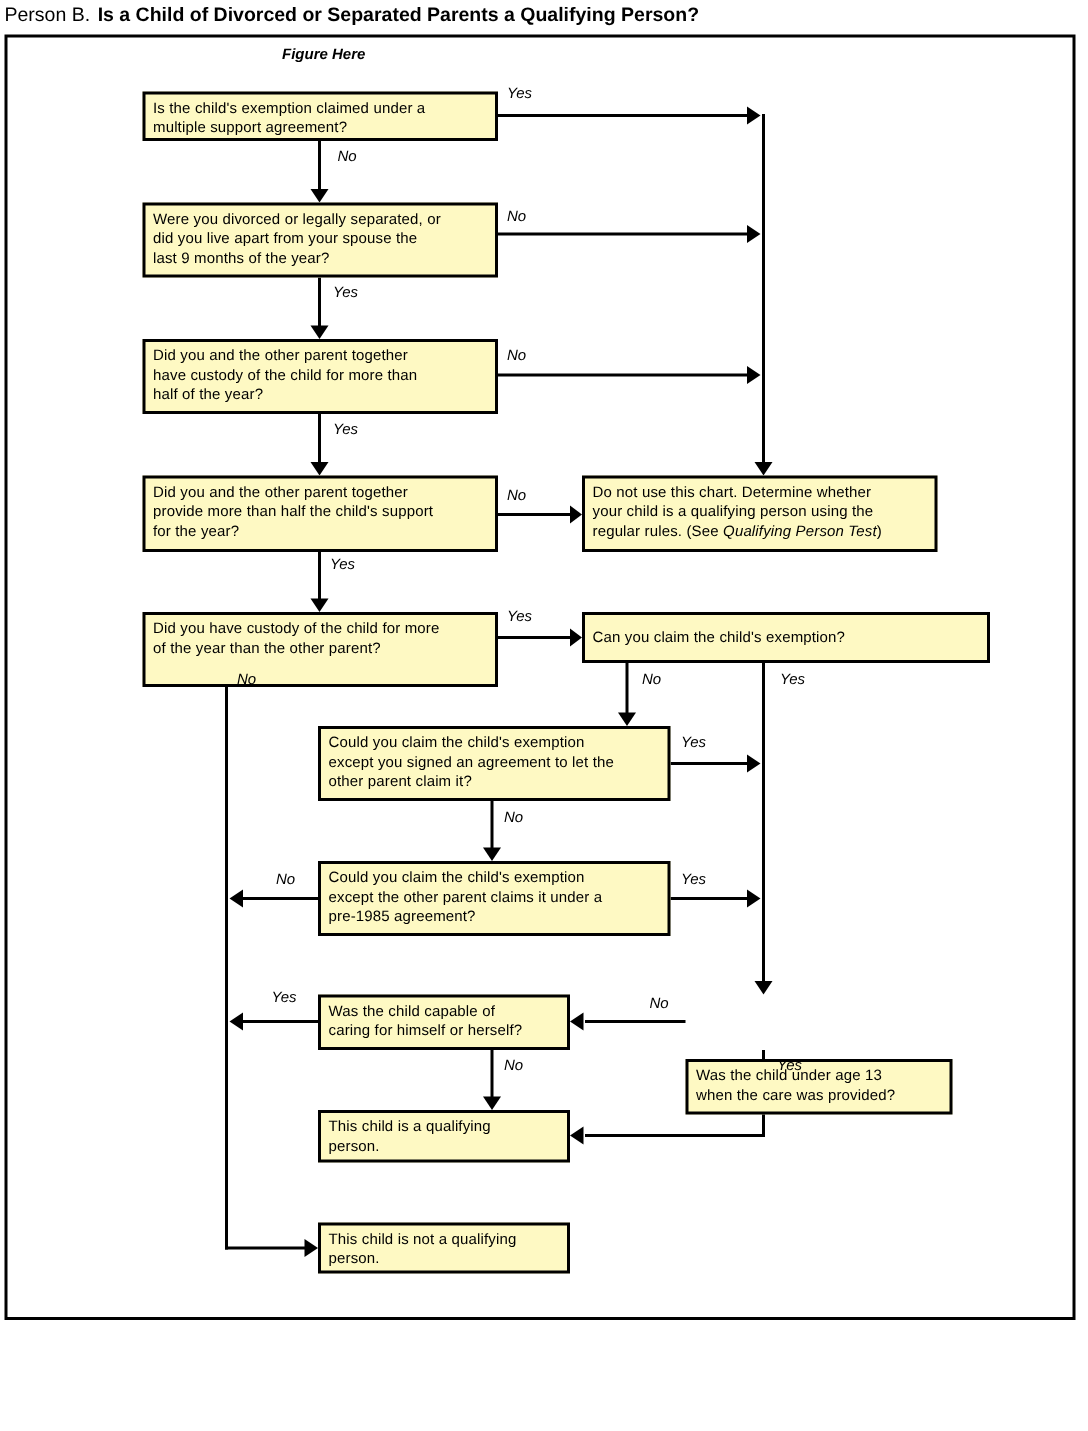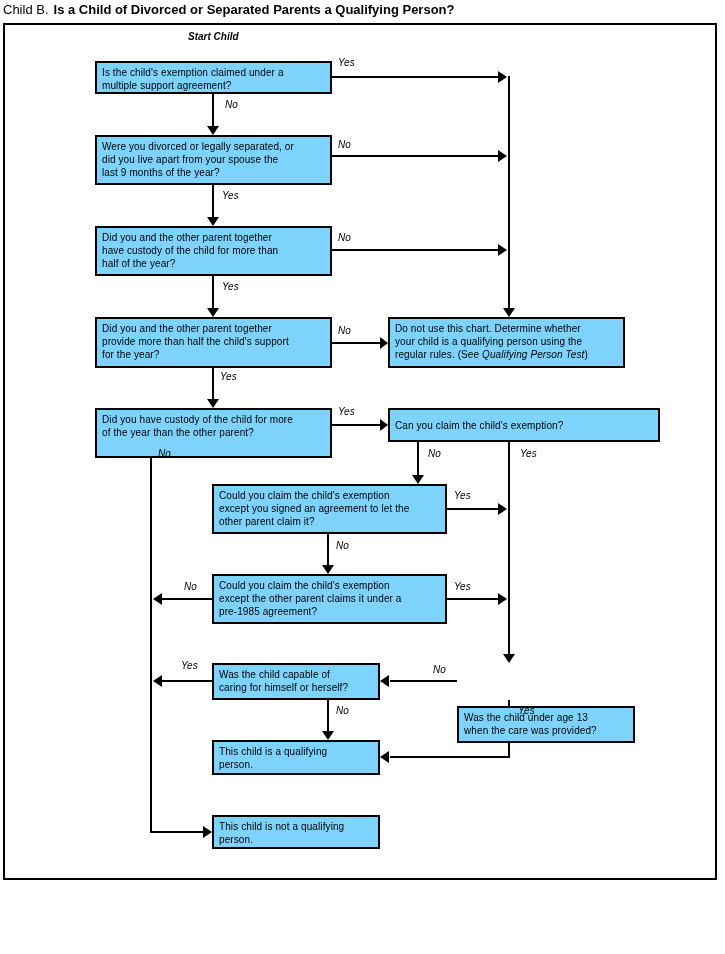--- a/index.html
+++ b/index.html
@@ -3,38 +3,38 @@
 <meta charset="utf-8">
 <style>
   html,body { margin:0; padding:0; background:#fff; }
   body { width:725px; height:954px; font-family:"Liberation Sans", sans-serif; color:#000; }
   .stage { position:relative; width:725px; height:954px; background:#fff; overflow:hidden; }
   .figure-title { position:absolute; left:3px; top:2px; font-size:13px; white-space:nowrap; }
   .figure-title .prefix { font-weight:normal; }
   .figure-title .main { font-weight:bold; margin-left:5px; }
   .frame { position:absolute; left:3px; top:23px; width:714px; height:857px; border:2px solid #000; box-sizing:border-box; background:#fff; }
   .start { position:absolute; left:188px; top:31px; font-size:10px; font-weight:bold; font-style:italic; }
-  .box { position:absolute; box-sizing:border-box; border:2px solid #000; background:#7dd3fc;
+  .box { position:absolute; box-sizing:border-box; border:2px solid #000; background:#fef9c3;
          font-size:10px; line-height:13px; padding:3px 5px 12px 5px; white-space:pre; letter-spacing:0.1px; }
   .lbl { position:absolute; font-size:10px; font-style:italic; white-space:nowrap; }
   .it { font-style:italic;margin-top:13px; }
   svg.wires { position:absolute; left:0; top:0; pointer-events:none; }
   svg.wires line { stroke:#000; stroke-width:2; }
   svg.wires polygon { fill:#000; stroke:none; }
 </style>
 </head>
 <body>
 
 <div class="stage">
 
-  <div class="figure-title"><span class="prefix">Child B.</span><span class="main">Is a Child of Divorced or Separated Parents a Qualifying Person?</span></div>
+  <div class="figure-title"><span class="prefix">Person B.</span><span class="main">Is a Child of Divorced or Separated Parents a Qualifying Person?</span></div>
 
   <div class="frame"></div>
 
-  <div class="start">Start Child</div>
+  <div class="start">Figure Here</div>
 
   <svg class="wires" width="725" height="954" viewBox="0 0 725 954">
     <g>
         <line x1="213" y1="94" x2="213" y2="127"></line>
         <polygon points="207,126 219,126 213,135"></polygon>
       </g>
     <g>
         <line x1="213" y1="185" x2="213" y2="218"></line>
         <polygon points="207,217 219,217 213,226"></polygon>
       </g>

